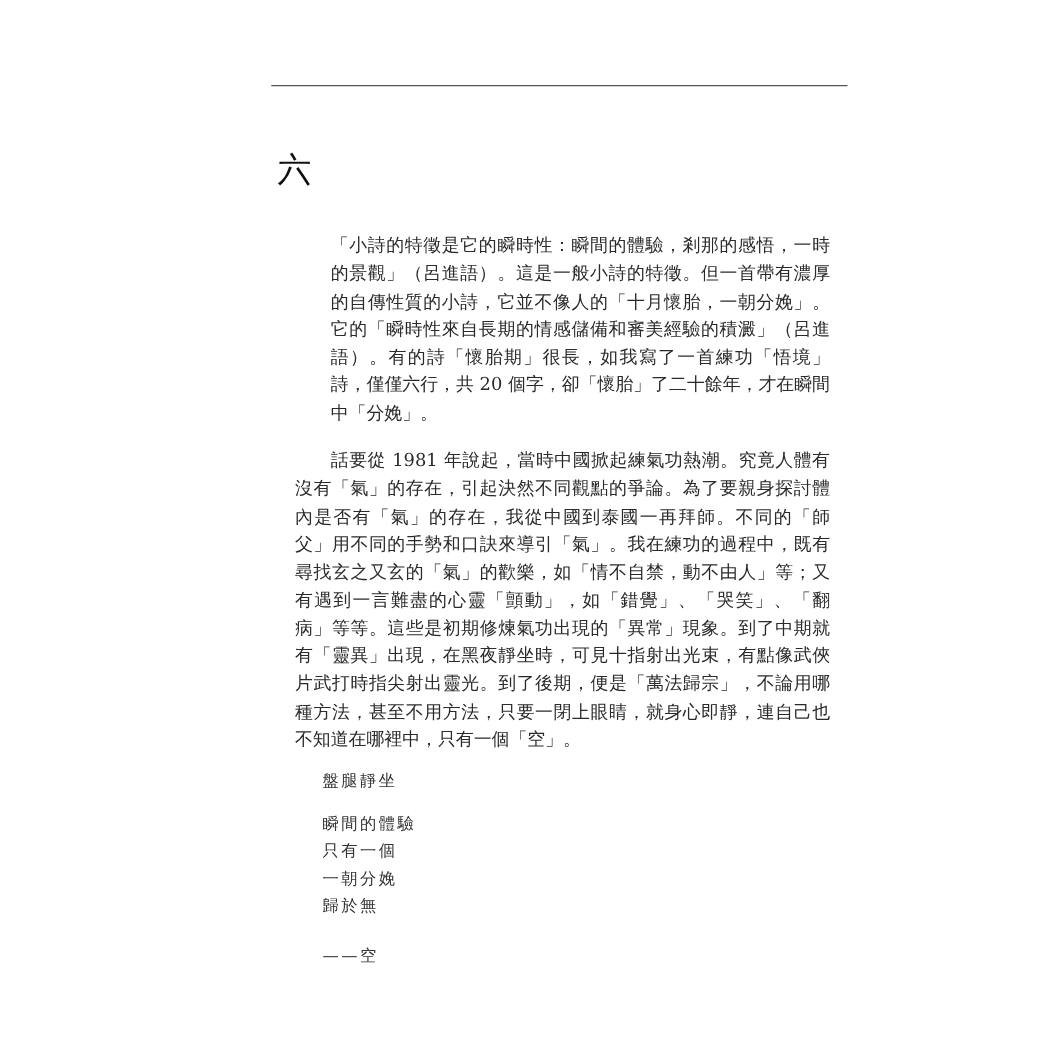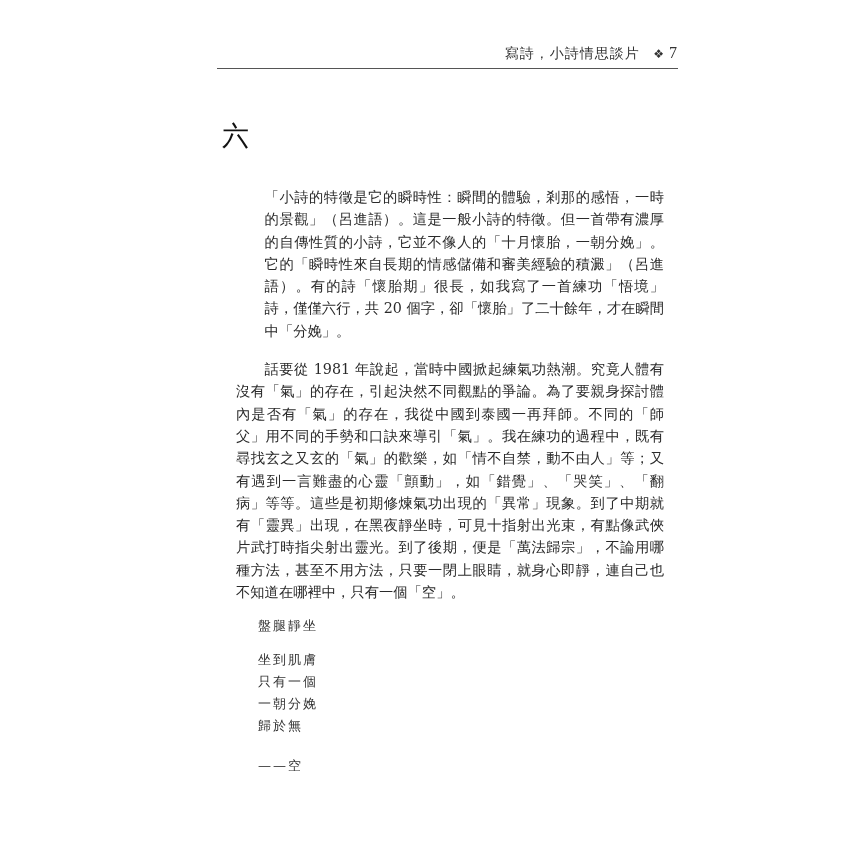--- a/index.html
+++ b/index.html
@@ -22,36 +22,32 @@
   .poem { position:absolute; left:258px; top:615px; font-size:13px; color:#333; letter-spacing:2px; }
   .poem .line { height:22px; line-height:22px; white-space:nowrap; }
   .poem .gap { height:12px; }
   .poem .sig { margin-top:18px; }
 </style>
 </head>
 <body>
 
 <div class="page">
 
-  <div class="running-head">
-    <span>寫詩，小詩情思談片</span>
-    <span class="ornament">❖</span><span class="pageno">7</span>
-  </div>
   <div class="head-rule"></div>
 
   <div class="section-title">六</div>
 
   <div class="body-text">
     <p class="first">「小詩的特徵是它的瞬時性：瞬間的體驗，剎那的感悟，一時的景觀」（呂進語）。這是一般小詩的特徵。但一首帶有濃厚的自傳性質的小詩，它並不像人的「十月懷胎，一朝分娩」。它的「瞬時性來自長期的情感儲備和審美經驗的積澱」（呂進語）。有的詩「懷胎期」很長，如我寫了一首練功「悟境」詩，僅僅六行，共 20 個字，卻「懷胎」了二十餘年，才在瞬間中「分娩」。</p>
     <p>話要從 1981 年說起，當時中國掀起練氣功熱潮。究竟人體有沒有「氣」的存在，引起決然不同觀點的爭論。為了要親身探討體內是否有「氣」的存在，我從中國到泰國一再拜師。不同的「師父」用不同的手勢和口訣來導引「氣」。我在練功的過程中，既有尋找玄之又玄的「氣」的歡樂，如「情不自禁，動不由人」等；又有遇到一言難盡的心靈「顫動」，如「錯覺」、「哭笑」、「翻病」等等。這些是初期修煉氣功出現的「異常」現象。到了中期就有「靈異」出現，在黑夜靜坐時，可見十指射出光束，有點像武俠片武打時指尖射出靈光。到了後期，便是「萬法歸宗」，不論用哪種方法，甚至不用方法，只要一閉上眼睛，就身心即靜，連自己也不知道在哪裡中，只有一個「空」。</p>
   </div>
 
   <div class="poem">
     <div class="line">盤腿靜坐</div>
     <div class="gap"></div>
-    <div class="line">坐到肌膚</div>
+    <div class="line">瞬間的體驗</div>
     <div class="line">只有一個</div>
     <div class="line">一朝分娩</div>
     <div class="line">歸於無</div>
     <div class="line sig">——空</div>
   </div>
 
 </div>
 
 </body></html>

